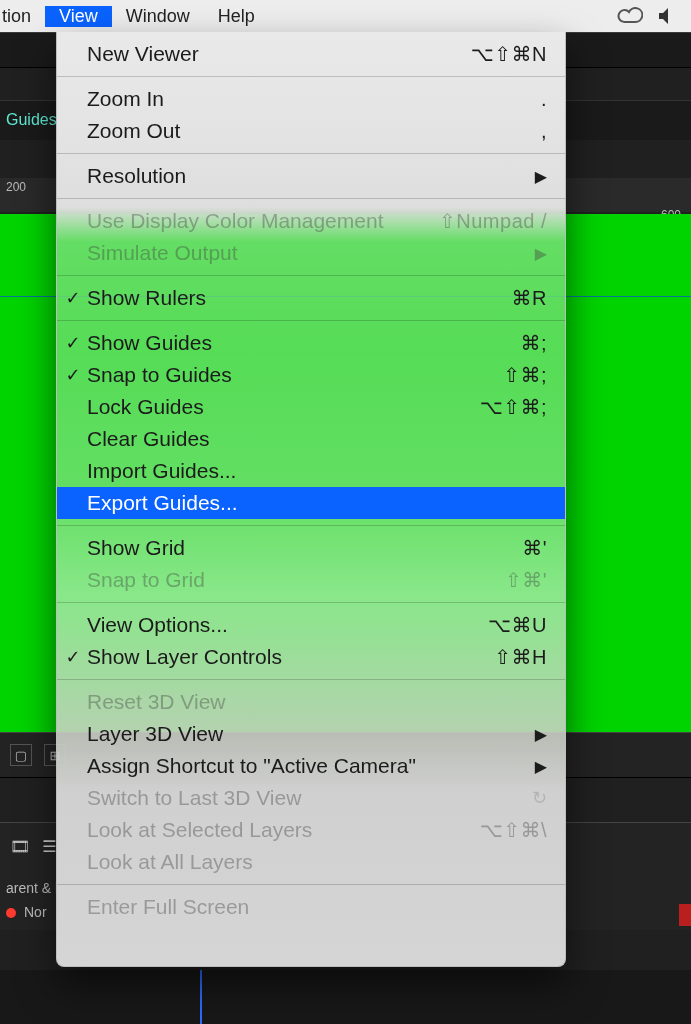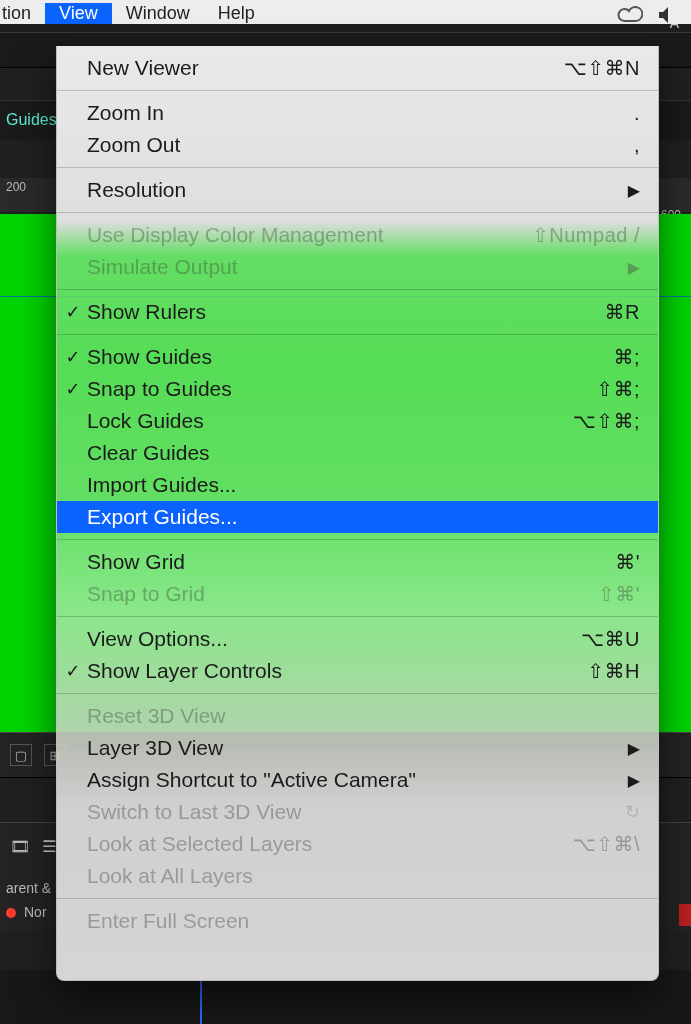--- a/index.html
+++ b/index.html
@@ -1,22 +1,22 @@
 <!DOCTYPE html>
 <html><head>
 <meta charset="utf-8">
 <style>
   * { box-sizing: border-box; margin: 0; padding: 0; }
   html, body { width: 691px; height: 1024px; overflow: hidden; font-family: -apple-system, "Helvetica Neue", Arial, sans-serif; }
   body { background: #1e1e1e; position: relative; }
 
   
   .menubar {
-    position: absolute; left: 0; top: 0; width: 691px; height: 24px;
-    background: #ededed; display: flex; align-items: flex-end;
+    position: absolute; left: 0; top: 0; width: 691px; height: 32px;
+    background: #ededed; display: flex; align-items: center;
     font-size: 18px; color: #222;
   }
   .menubar .menu-item{
     padding: 0 14px; display:flex; align-items:center; cursor:default;
   }
   .menubar .menu-item.partial-left{ padding-left:2px; }
   .menubar .menu-item.active{ background:#0a63ff; color:#fff; }
   .menubar .spacer{ flex:1; }
   .menubar .right-icons{ display:flex; align-items:center; gap:14px; padding-right:14px; color:#444; }
   .cc-icon svg, .vol-icon svg { display:block; }
@@ -81,31 +81,31 @@
   .timeline-bottom .playhead{
     position:absolute; left:200px; top:0; width:2px; height:54px; background:#2b6cff;
   }
   
   .red-sliver{
     position:absolute; right:0; top:904px; width:12px; height:22px; background:#b91f1f;
   }
 
   
   .menu-panel{
-    position:absolute; left:56px; top:32px; width:603px; height:935px;
+    position:absolute; left:56px; top:32px; width:510px; height:935px;
     background: linear-gradient(180deg,
       #e9e9e9 0px, #e4e4e4 90px, #dedede 175px,
       rgba(128,224,128,0.78) 210px, rgba(101,222,101,0.85) 320px,
       rgba(120,225,120,0.82) 460px, rgba(170,236,170,0.80) 560px,
       rgba(205,210,200,0.88) 700px, #d0d0d0 760px, #d5d5d5 935px);
     border:1px solid #bdbdbd; border-top:none;
     border-radius:0 0 8px 8px;
     box-shadow:0 18px 38px rgba(0,0,0,0.55);
     padding:6px 0 10px 0;
-    font-size:21px; color:#1b1b1b;margin-top:14px;
+    font-size:21px; color:#1b1b1b;
   }
   .menu-panel .row{
     display:flex; align-items:center; height:32px; padding:0 18px 0 30px;
     position:relative; white-space:nowrap;
   }
   .menu-panel .row .check{
     position:absolute; left:6px; width:20px; text-align:center; font-size:18px;
   }
   .menu-panel .row .label{ flex:0 0 auto; }
   .menu-panel .row .grow{ flex:1; }

